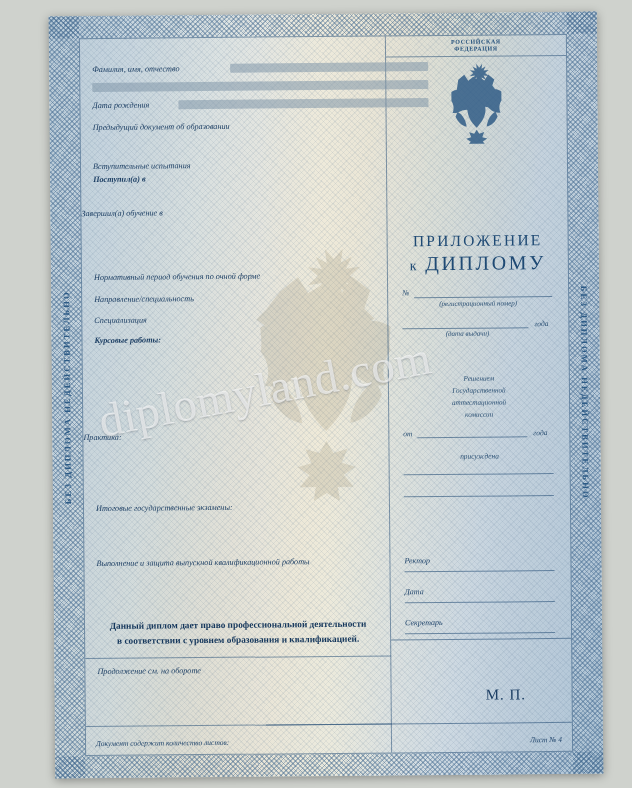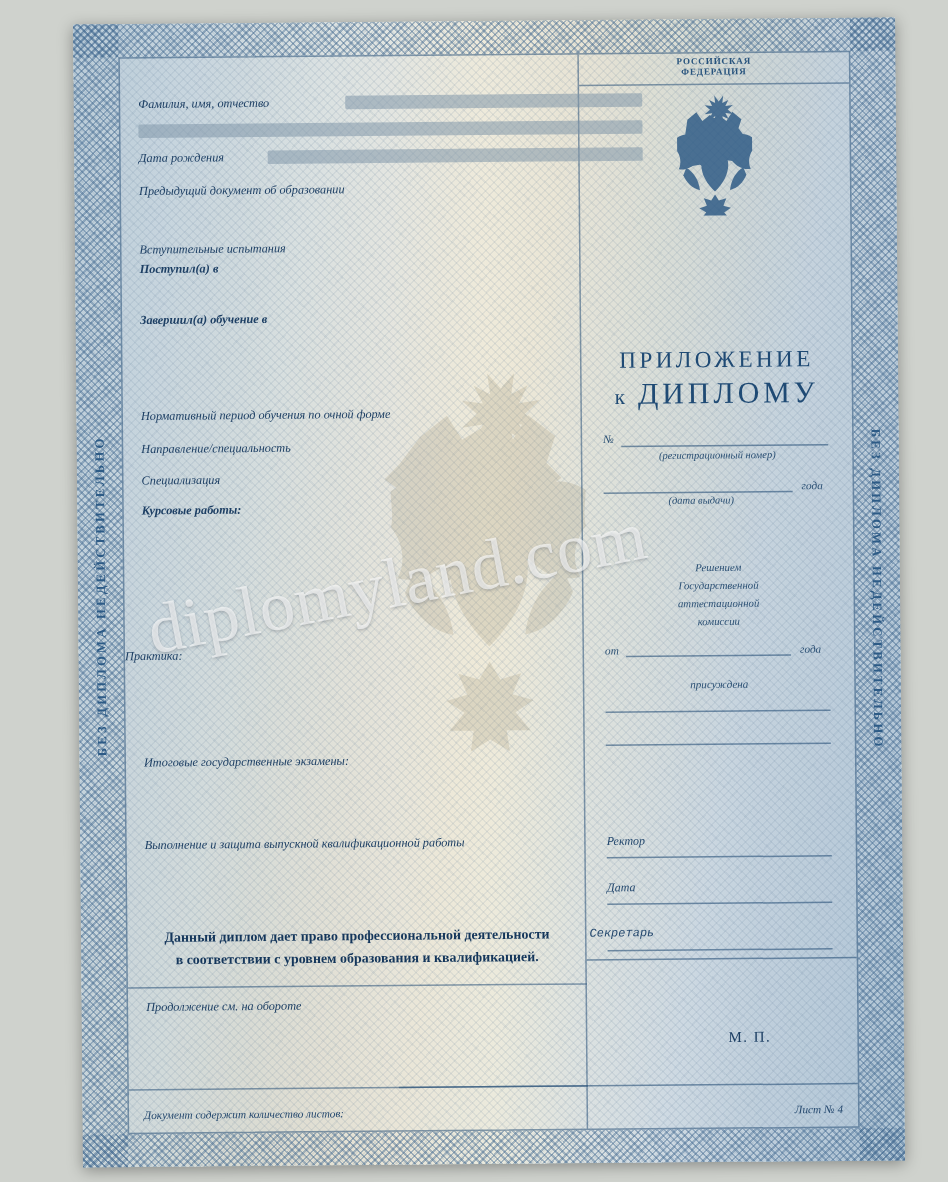--- a/index.html
+++ b/index.html
@@ -234,21 +234,21 @@
   #footer-right {
     position: absolute;
     right: 10px;
     bottom: 7px;
     font-size: 7.5px;
     font-style: italic;
     color: #24486e;
   }
   #mp {
     position: absolute;
-    font-size: 10px;
+    font-size: 15px;
     color: #1d3f64;
     letter-spacing: 1px;
   }
 
   
   #wm-text {
     position: absolute;
     left: 96px;
     top: 362px;
     font-family: "Liberation Serif", serif;
@@ -336,21 +336,21 @@
         <div class="rlabel-c" style="top:416px; font-size:7.4px;">присуждена</div>
         <div class="rline" style="left:14px; top:438px; width:150px;"></div>
         <div class="rline" style="left:14px; top:460px; width:150px;"></div>
 
         <div class="rlabel-plain" style="left:14px; top:520px;">Ректор</div>
         <div class="rline" style="left:14px; top:535px; width:150px;"></div>
 
         <div class="rlabel-plain" style="left:14px; top:551px;">Дата</div>
         <div class="rline" style="left:14px; top:566px; width:150px;"></div>
 
-        <div class="rlabel-plain" style="left:2px; top:582px;font-family:Liberation Mono, monospace;">Секретарь</div>
+        <div class="rlabel-plain" style="left:14px; top:582px;">Секретарь</div>
         <div class="rline" style="left:14px; top:597px; width:150px;"></div>
 
         <div id="mp" style="left:94px; top:651px;">М. П.</div>
 
         <div class="rline" style="left:0; top:603px; width:180px;"></div>
       </div>
 
       <div id="left-col">
 
         <div class="fld italic" style="left:12px; top:26px;">Фамилия, имя, отчество</div>
@@ -358,21 +358,21 @@
         <div class="fill-bar" style="left:12px; top:44px; width:336px;"></div>
 
         <div class="fld italic" style="left:12px; top:62px;">Дата рождения</div>
         <div class="fill-bar" style="left:98px; top:62px; width:250px;"></div>
 
         <div class="fld italic" style="left:12px; top:84px;">Предыдущий документ об образовании</div>
 
         <div class="fld italic" style="left:12px; top:123px;font-style:italic;">Вступительные испытания</div>
         <div class="fld italic" style="left:12px; top:136px;font-weight:bold;">Поступил(а) в</div>
 
-        <div class="fld italic" style="left:12px; top:170px;font-weight:bold;">Завершил(а) обучение в</div>
+        <div class="fld italic" style="left:0; top:170px;">Завершил(а) обучение в</div>
 
         <div class="fld italic" style="left:12px; top:234px;">Нормативный период обучения по очной форме</div>
         <div class="fld italic" style="left:12px; top:256px;">Направление/специальность</div>
         <div class="fld italic" style="left:12px; top:277px;">Специализация</div>
         <div class="fld italic" style="left:12px; top:297px;font-weight:bold;">Курсовые работы:</div>
 
         <div class="fld italic" style="left:0; top:394px;">Практика:</div>
 
         <div class="fld italic" style="left:12px; top:465px;">Итоговые государственные экзамены:</div>
 

